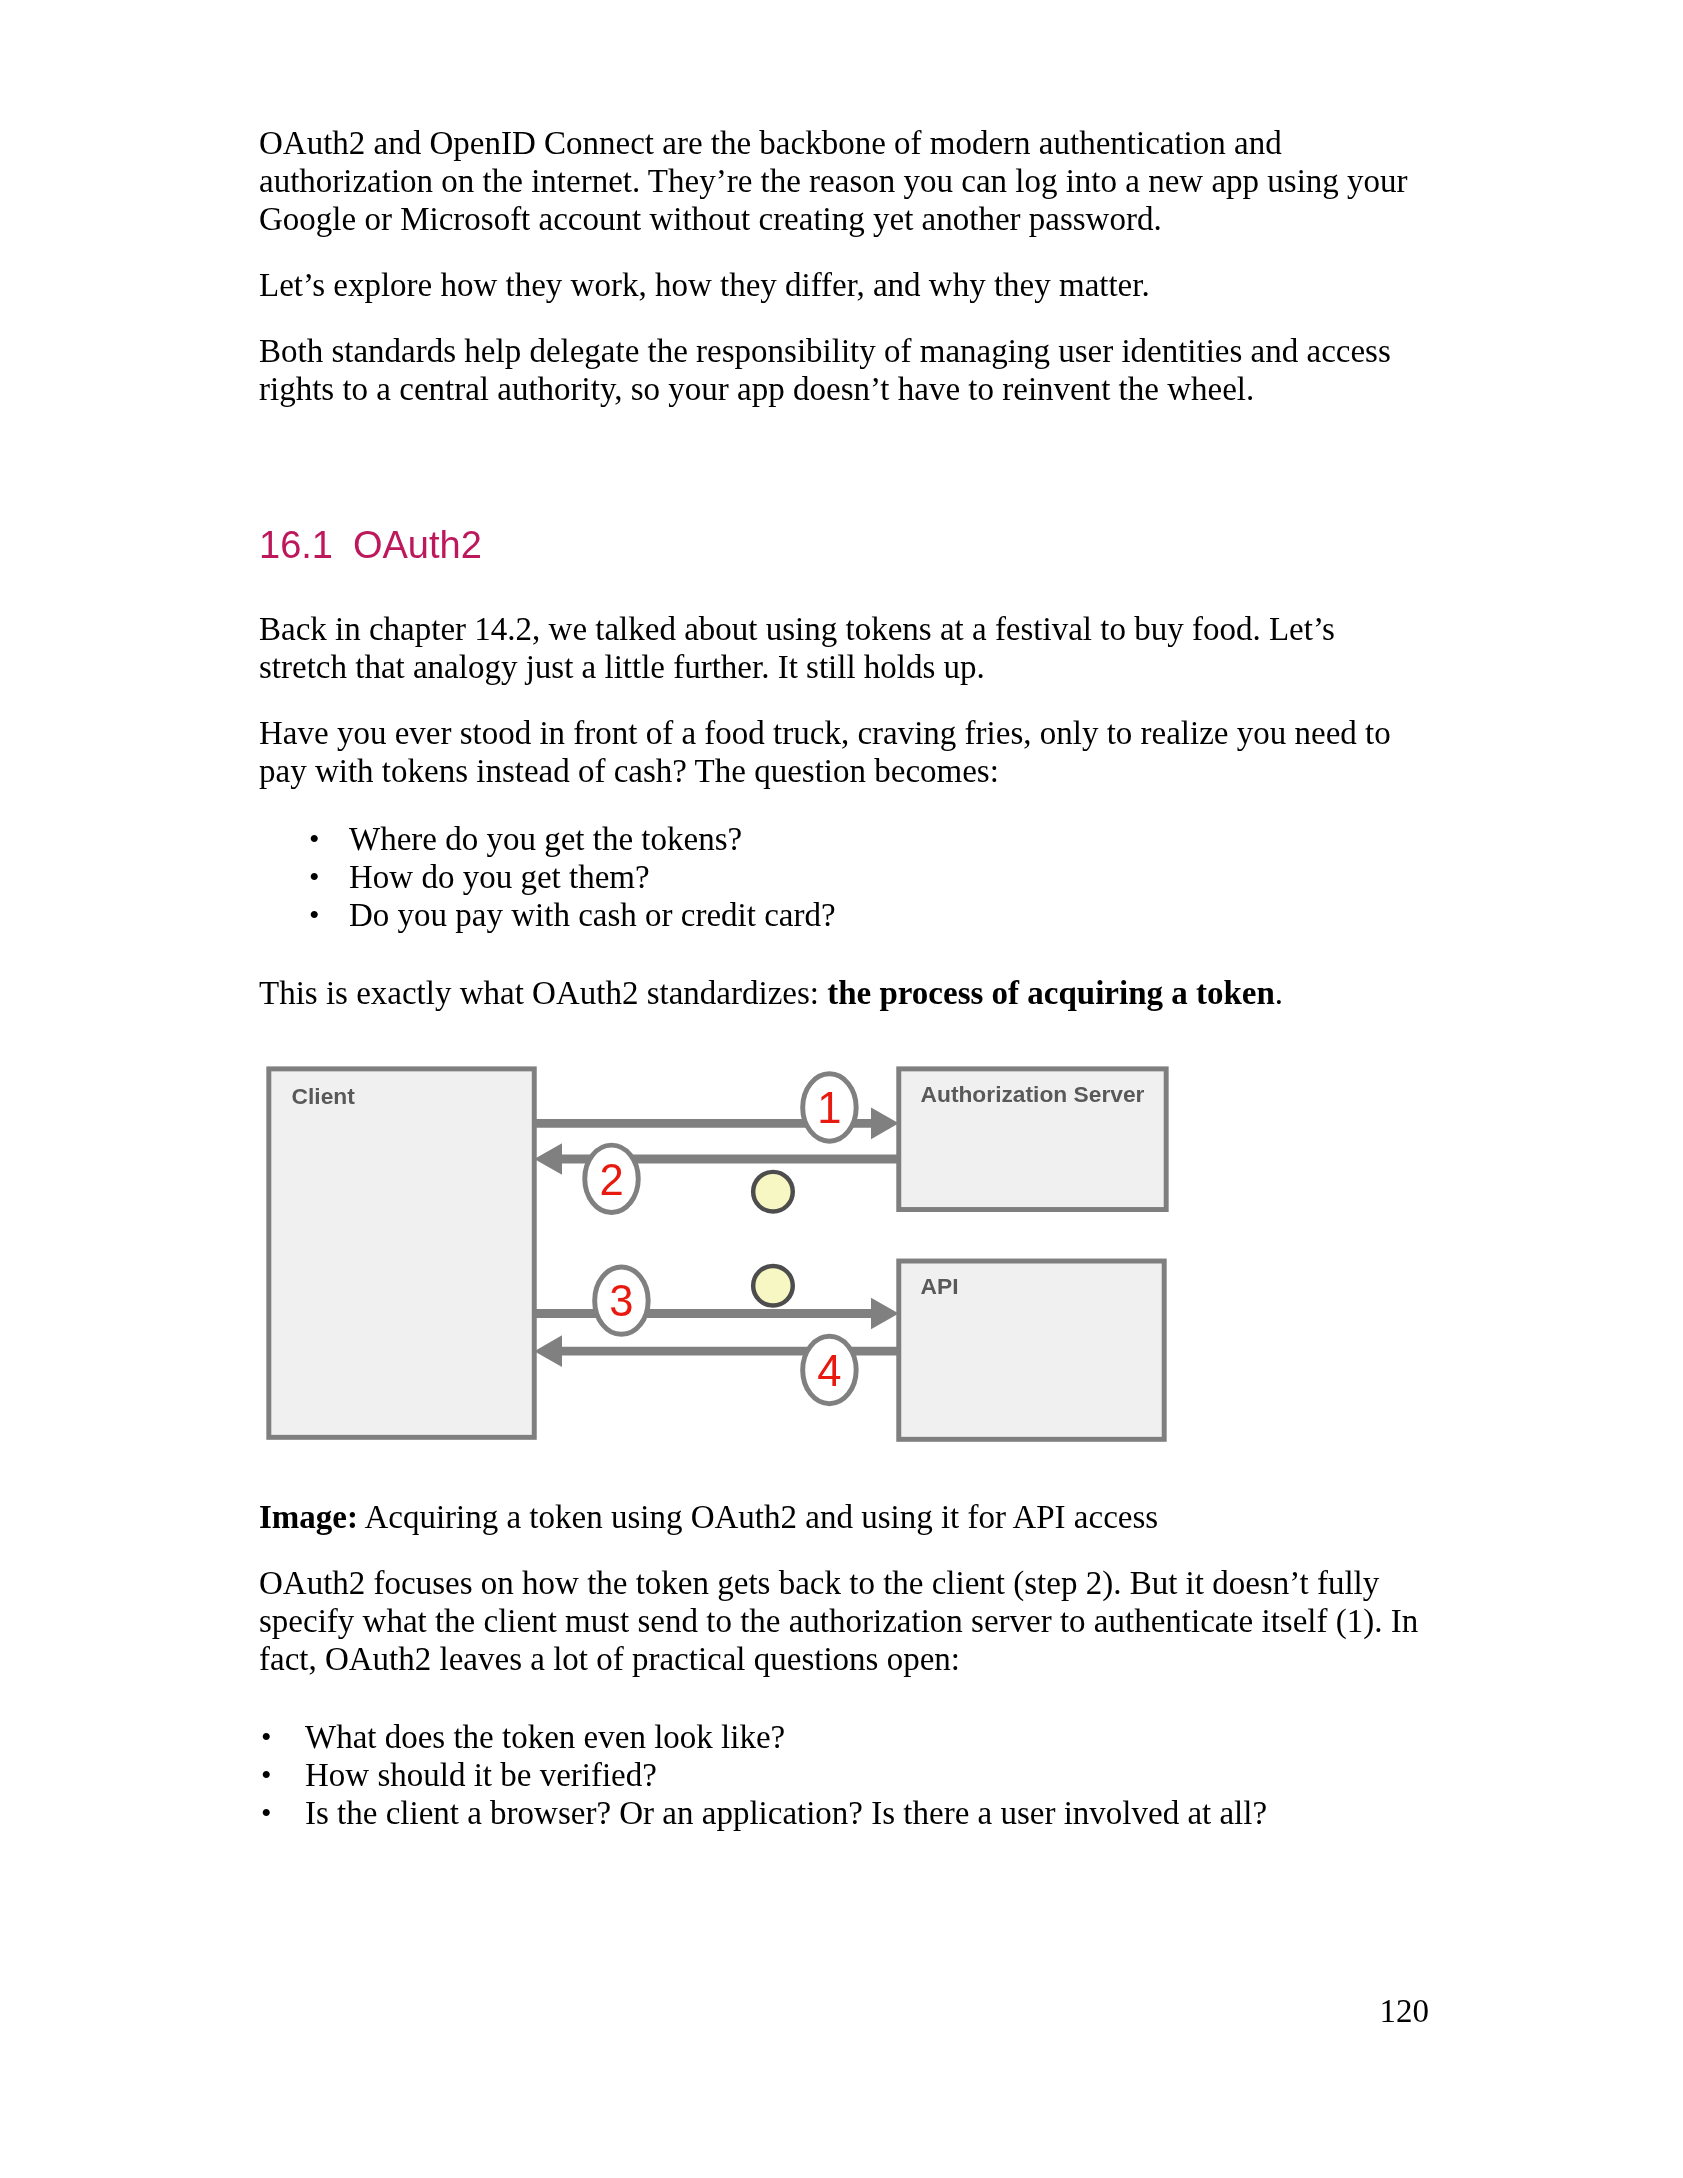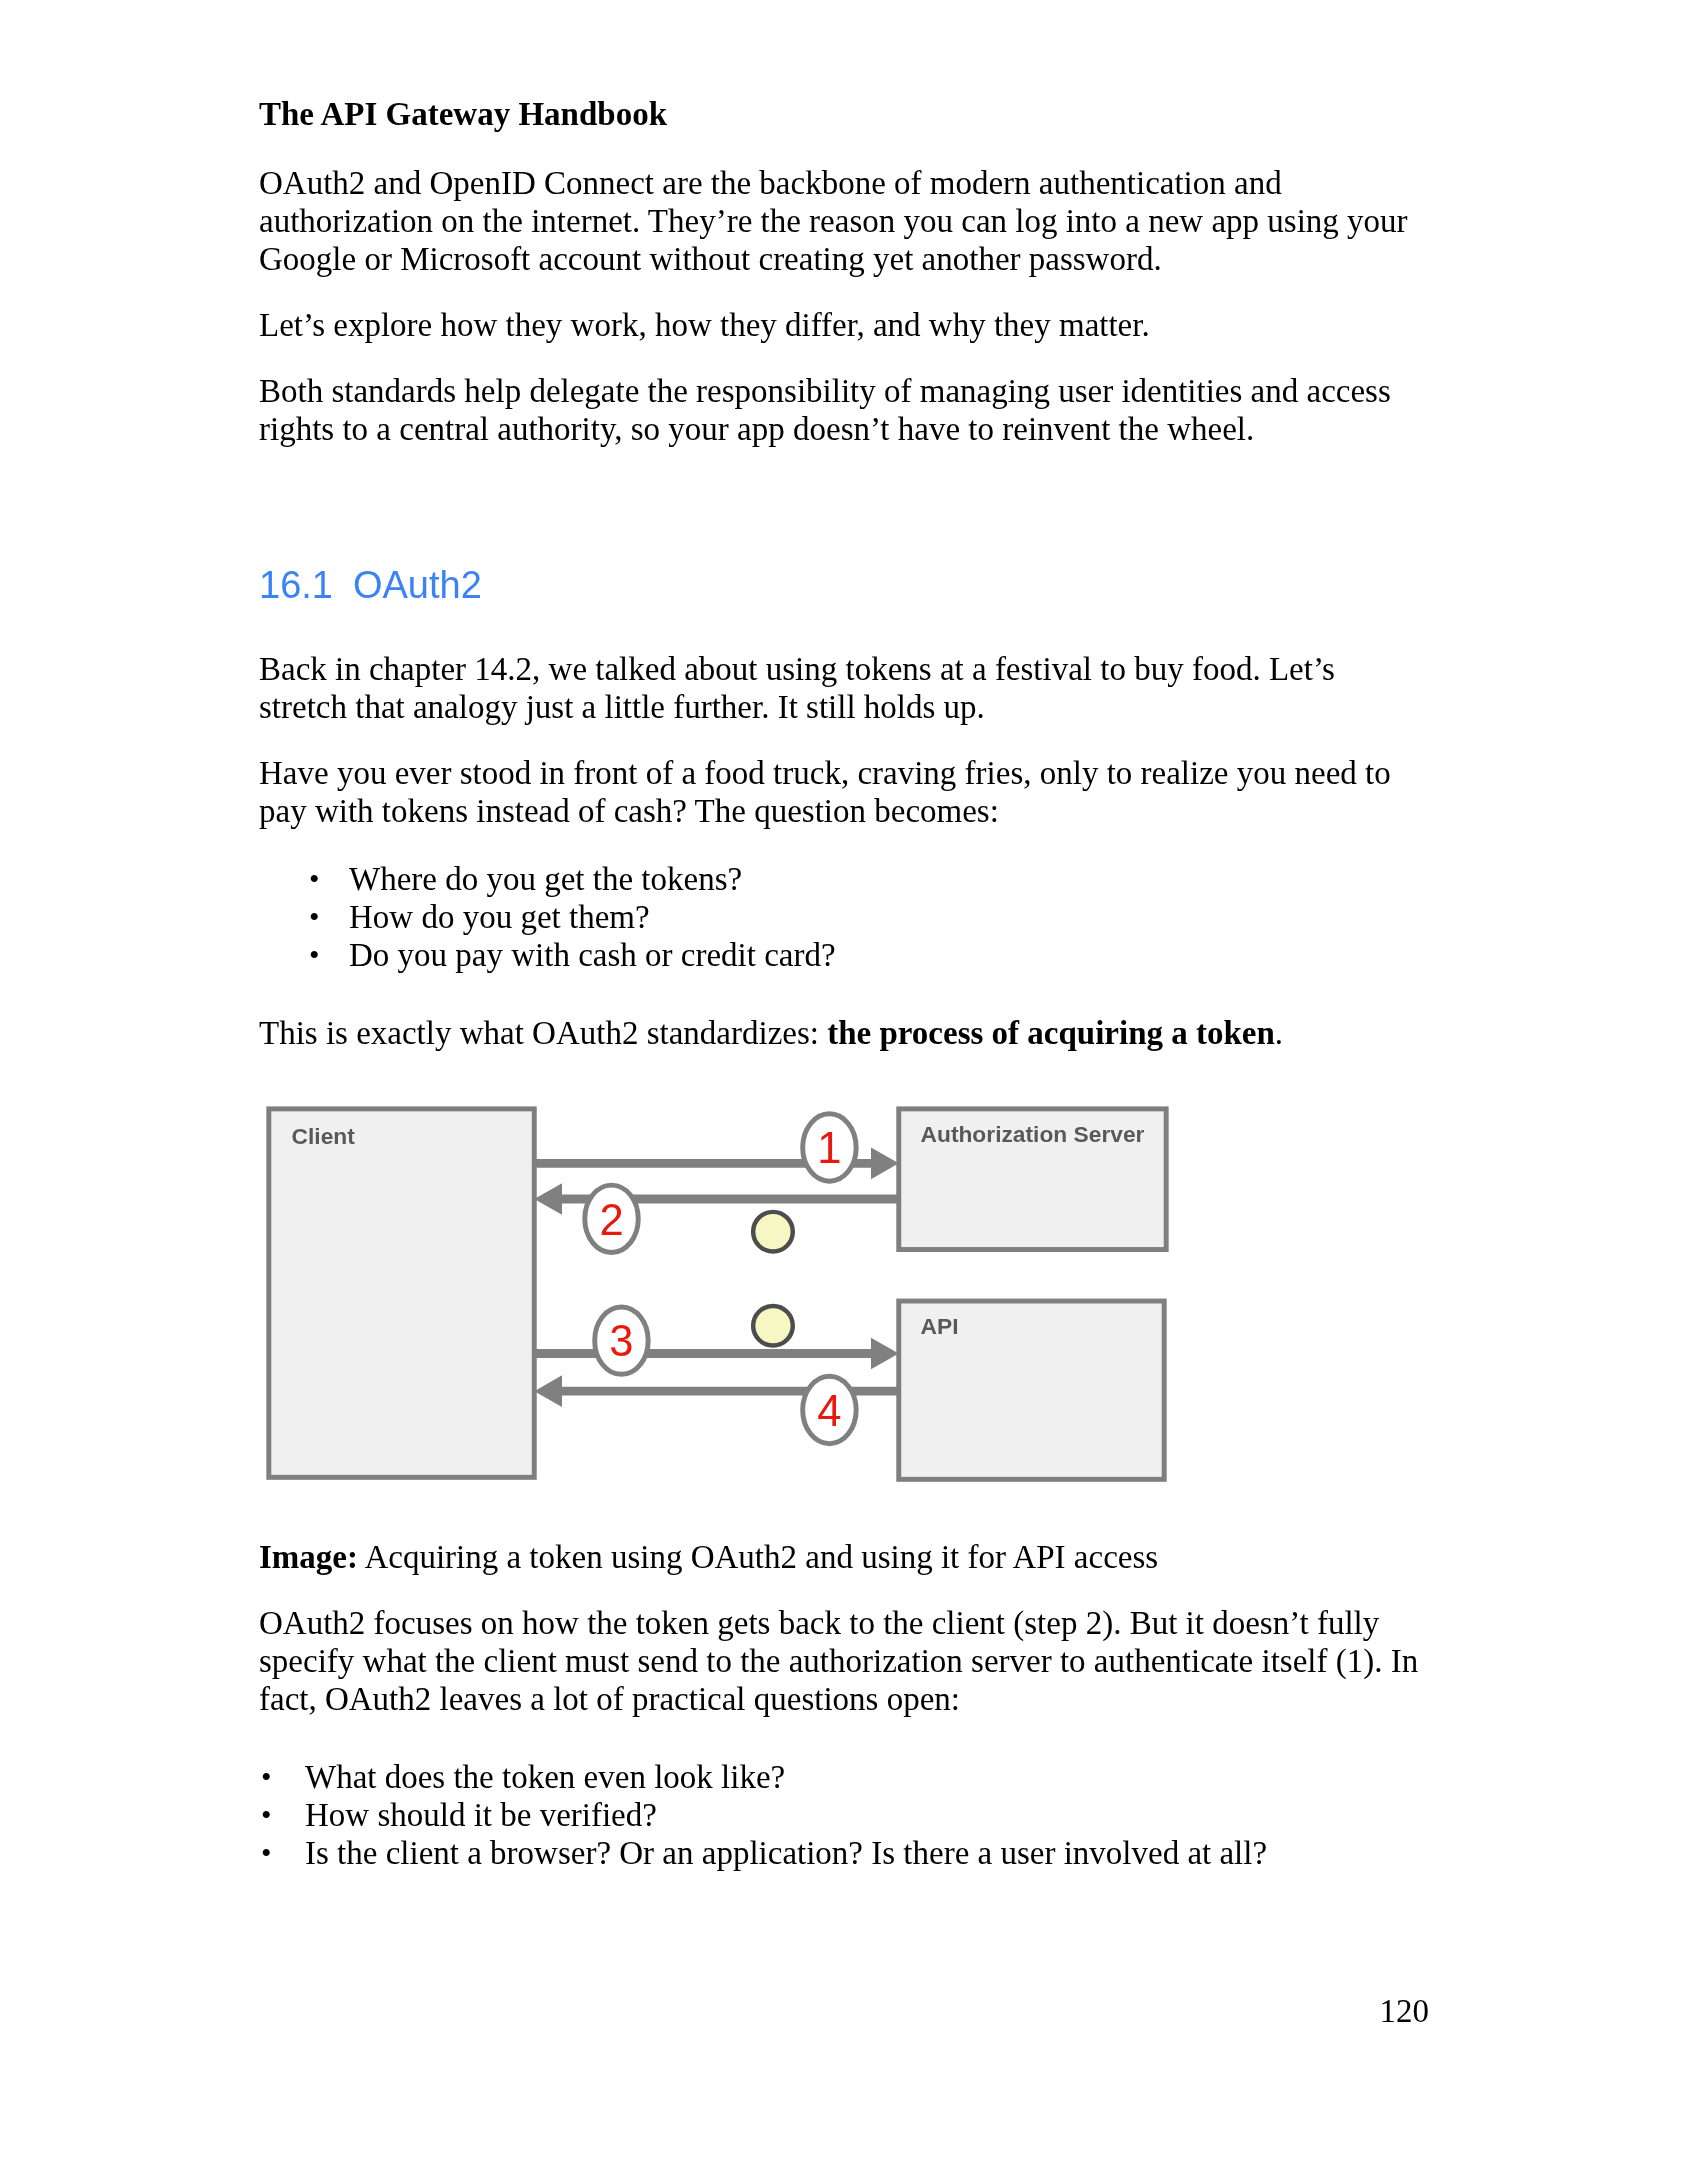--- a/index.html
+++ b/index.html
@@ -20,21 +20,21 @@
     margin:64px 0 0 0;
     font-family:"Liberation Sans", sans-serif;
     font-weight:400; font-size:50px; line-height:59px;
     color:#595959; letter-spacing:-1px;
   }
   h1 .num-gap { display:inline-block; width:28px; }
   h2.section-title {
     margin:114px 0 0 0;
     font-family:"Liberation Sans", sans-serif;
     font-weight:400; font-size:38px; line-height:46px;
-    color:#3b82f6;
+    color:#be185d;
   }
   h2 .num-gap { display:inline-block; width:20px; }
 
   p.body-par { margin:28px 0 0 0; font-size:33px; line-height:38px; }
   p.first-par { margin-top:30px; }
   p.after-h2 { margin-top:42px; }
 
   .bullet-list { margin:30px 0 0 0; }
   .bullet-list.inner { margin-left:50px; }
   .bullet-list.outer { margin-left:2px; margin-top:40px; }
@@ -63,21 +63,20 @@
     position:absolute; top:1992px; right:254px;
     font-size:33px; line-height:38px;
   }
 </style>
 </head>
 <body>
 
 <div class="page">
   <div class="main">
 
-    <p class="doc-header">The API Gateway Handbook</p>
 
 
     <p class="body-par first-par">OAuth2 and OpenID Connect are the backbone of modern authentication and authorization on the internet. They’re the reason you can log into a new app using your Google or Microsoft account without creating yet another password.</p>
     <p class="body-par">Let’s explore how they work, how they differ, and why they matter.</p>
     <p class="body-par">Both standards help delegate the responsibility of managing user identities and access rights to a central authority, so your app doesn’t have to reinvent the wheel.</p>
 
     <h2 class="section-title"><span>16.1</span><span class="num-gap"></span><span>OAuth2</span></h2>
 
     <p class="body-par after-h2">Back in chapter 14.2, we talked about using tokens at a festival to buy food. Let’s stretch that analogy just a little further. It still holds up.</p>
     <p class="body-par">Have you ever stood in front of a food truck, craving fries, only to realize you need to pay with tokens instead of cash? The question becomes:</p>

